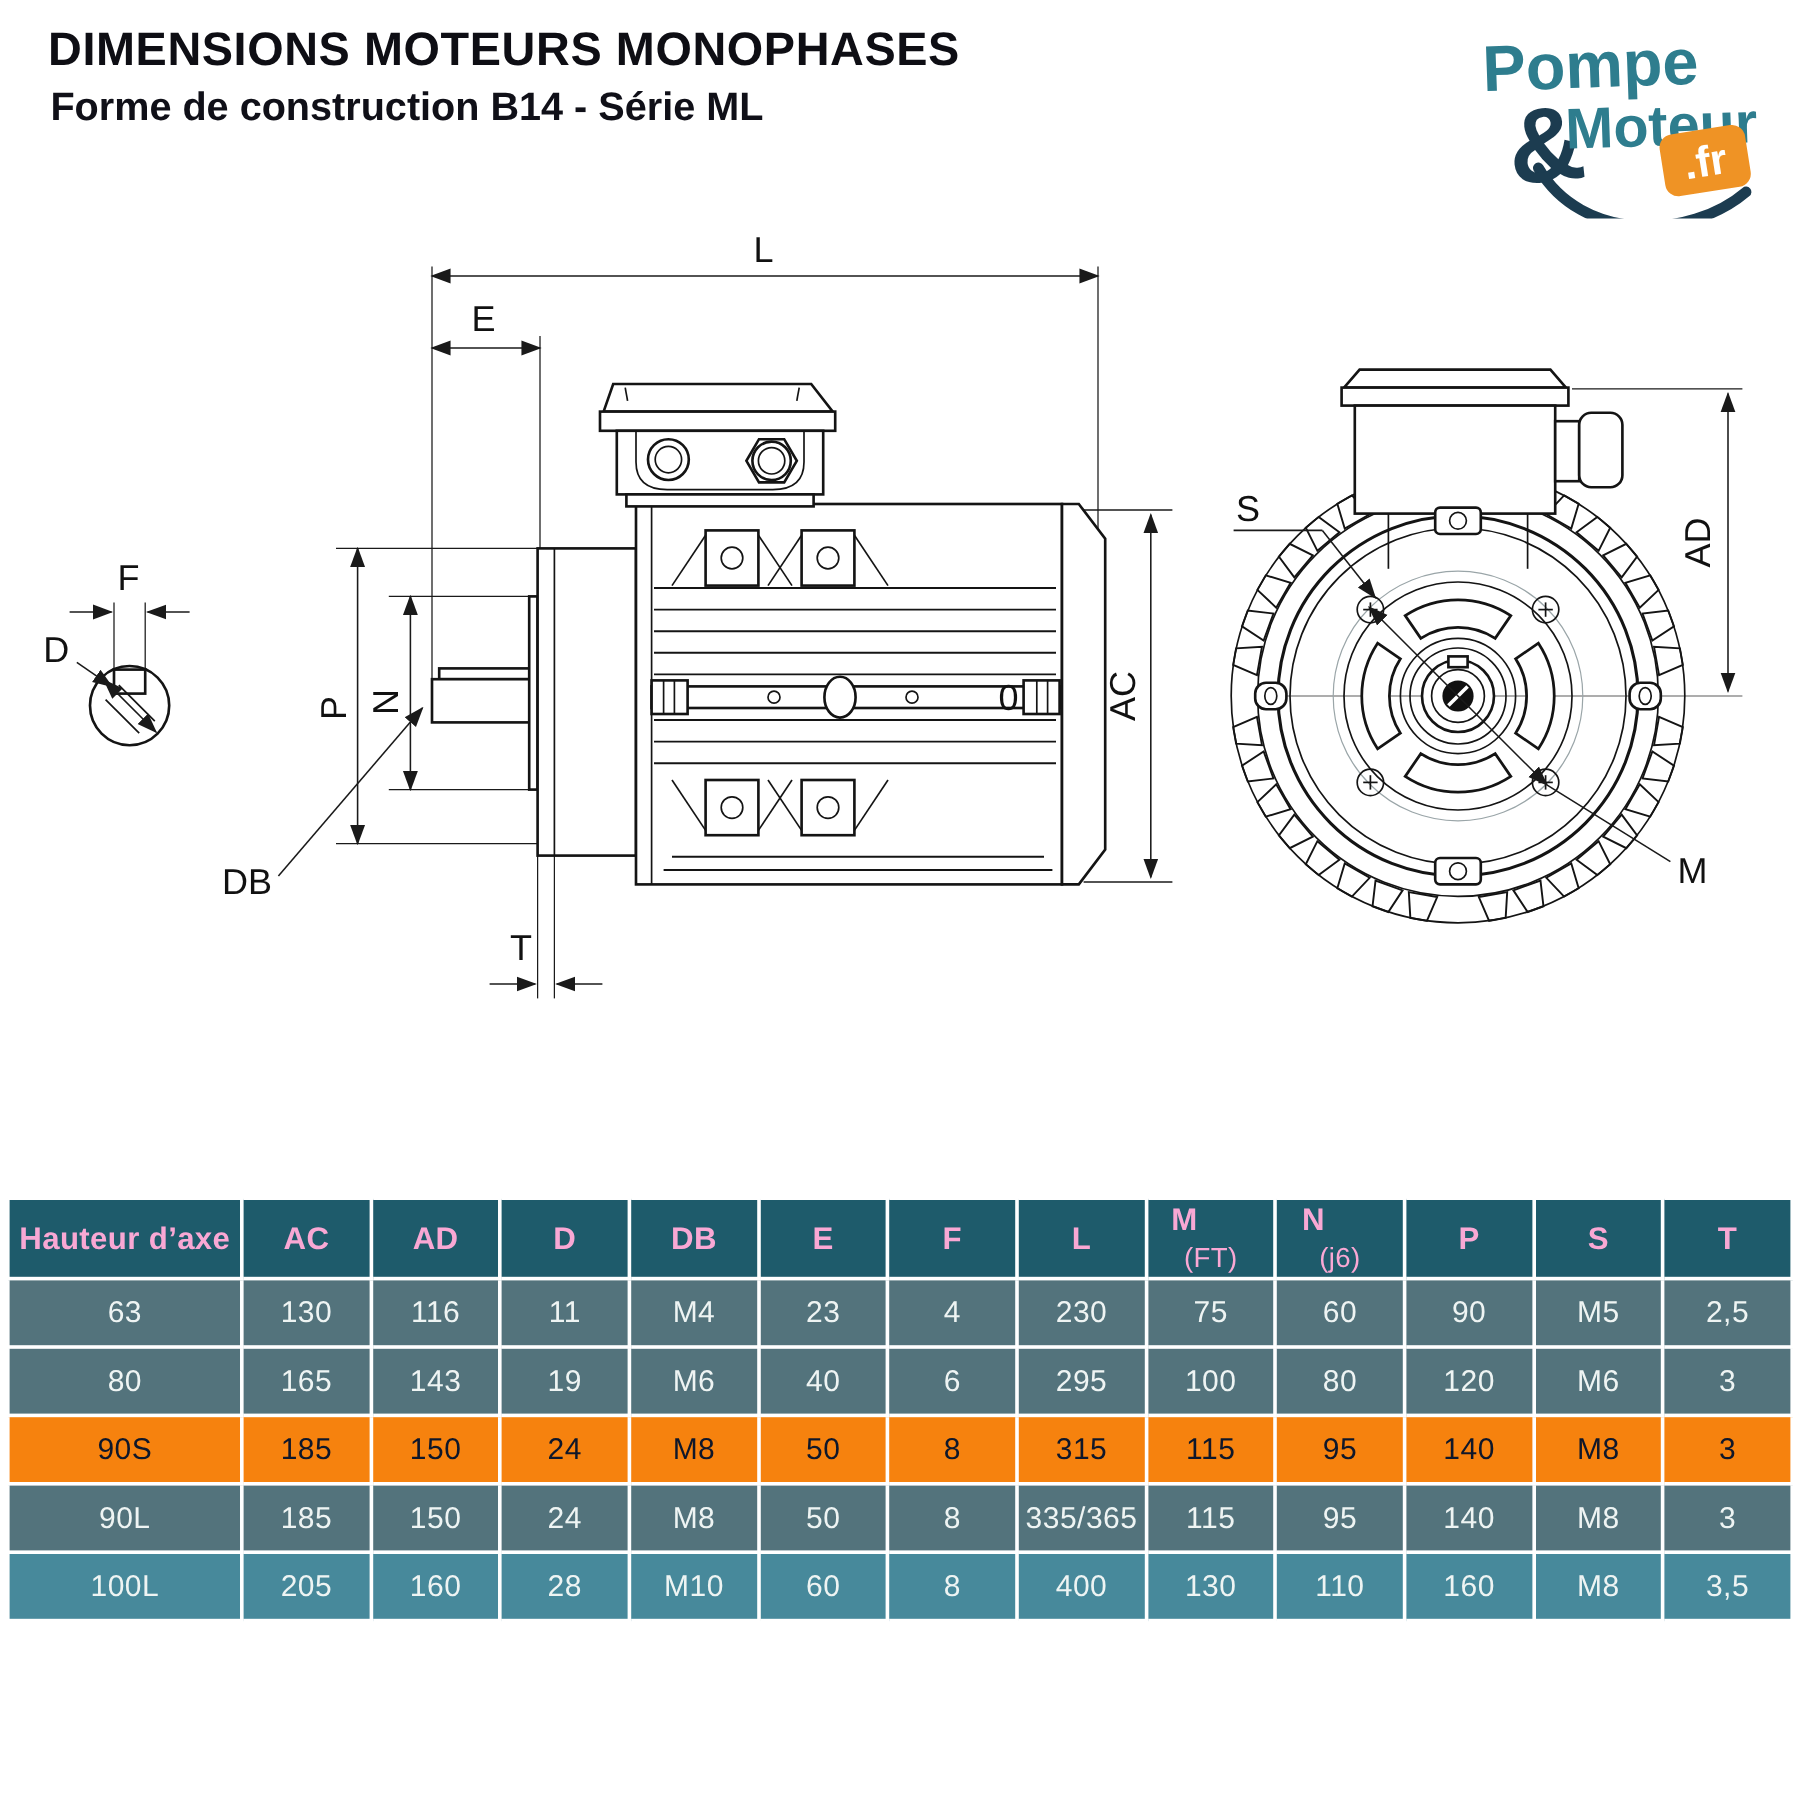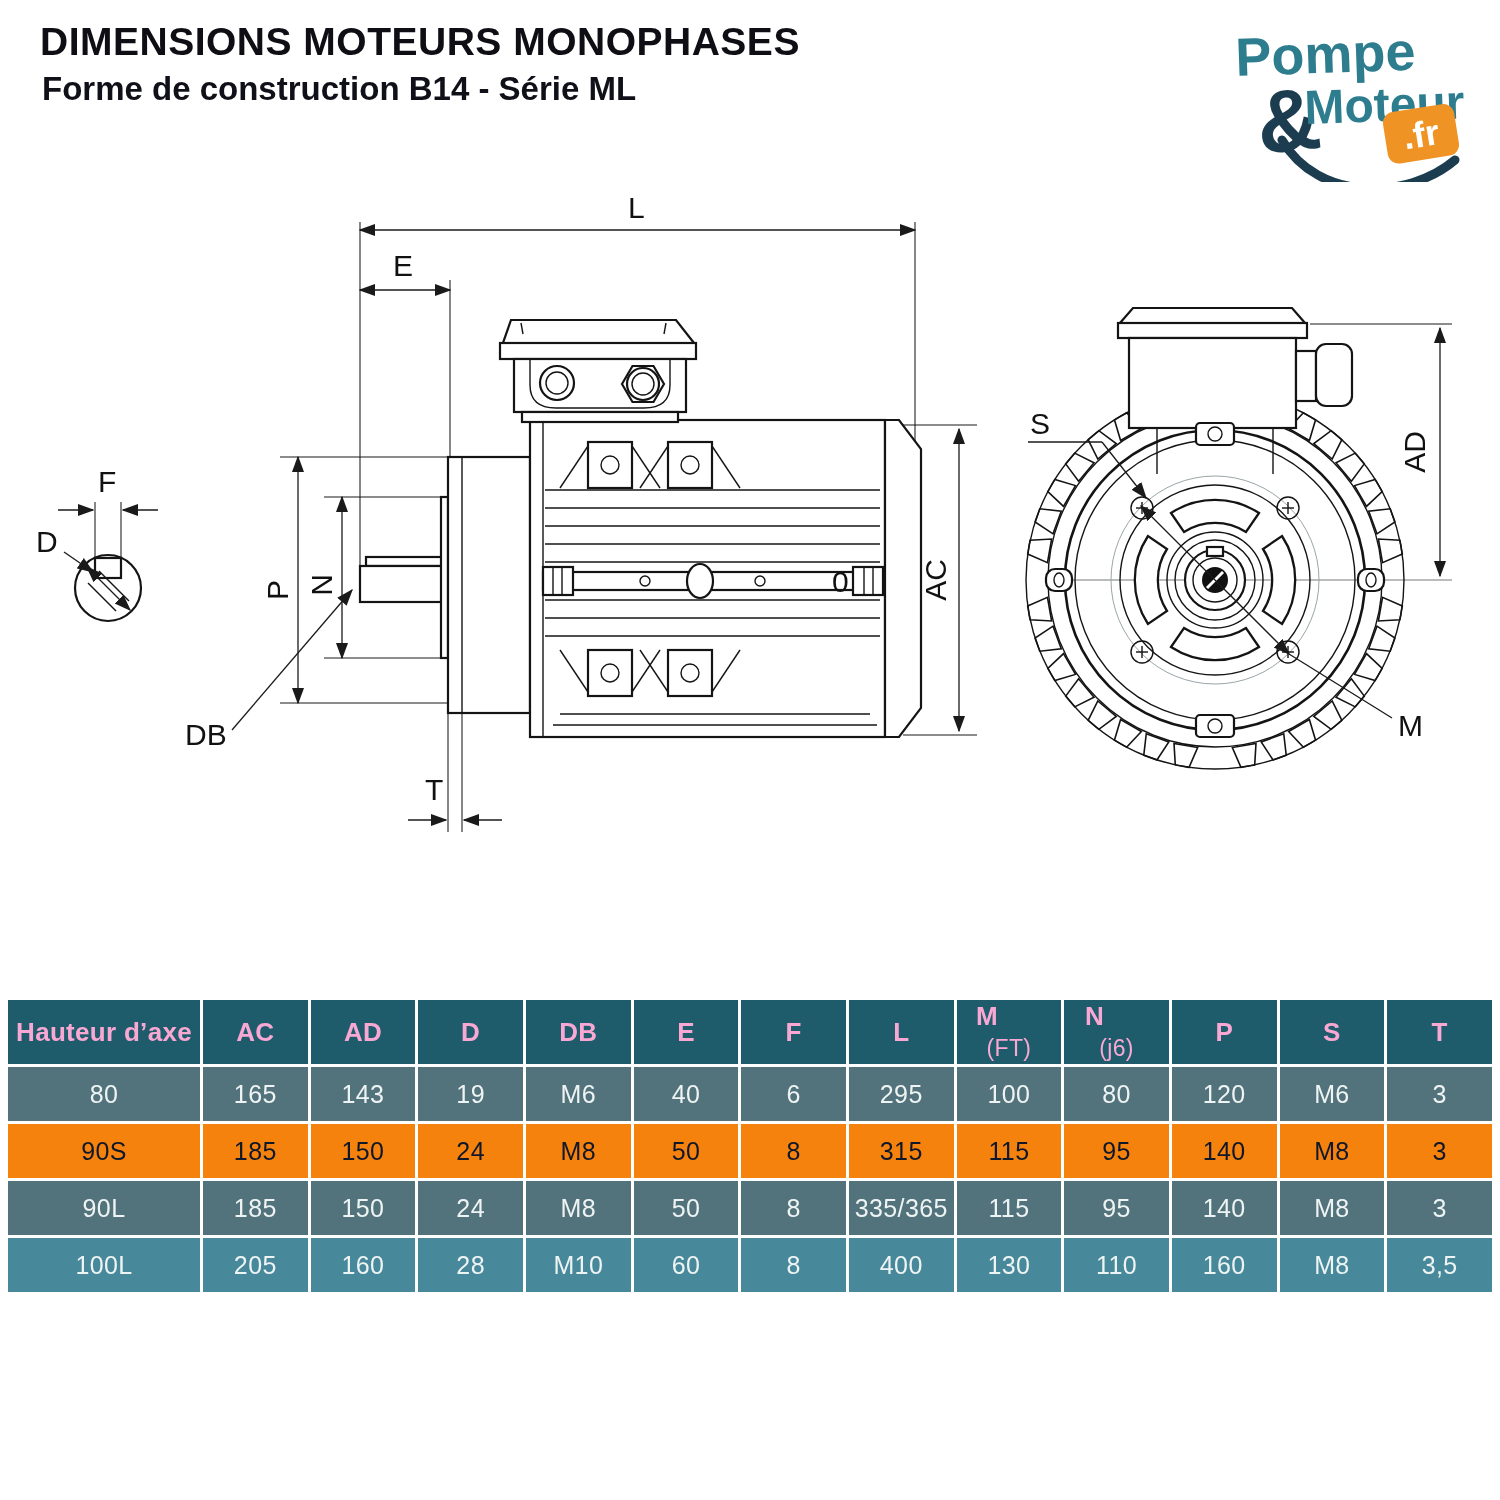--- a/index.html
+++ b/index.html
@@ -313,20 +313,35 @@
           <th><span class="col-label">L</span></th>
           <th><span class="col-label">M</span><span class="col-suffix"> (FT)</span></th>
           <th><span class="col-label">N</span><span class="col-suffix"> (j6)</span></th>
           <th><span class="col-label">P</span></th>
           <th><span class="col-label">S</span></th>
           <th><span class="col-label">T</span></th>
         </tr>
       </thead>
     <tbody>
         <tr class="row-dark">
+          <td>63</td>
+          <td>130</td>
+          <td>116</td>
+          <td>11</td>
+          <td>M4</td>
+          <td>23</td>
+          <td>4</td>
+          <td>230</td>
+          <td>75</td>
+          <td>60</td>
+          <td>90</td>
+          <td>M5</td>
+          <td>2,5</td>
+        </tr>
+        <tr class="row-dark">
           <td>80</td>
           <td>165</td>
           <td>143</td>
           <td>19</td>
           <td>M6</td>
           <td>40</td>
           <td>6</td>
           <td>295</td>
           <td>100</td>
           <td>80</td>

